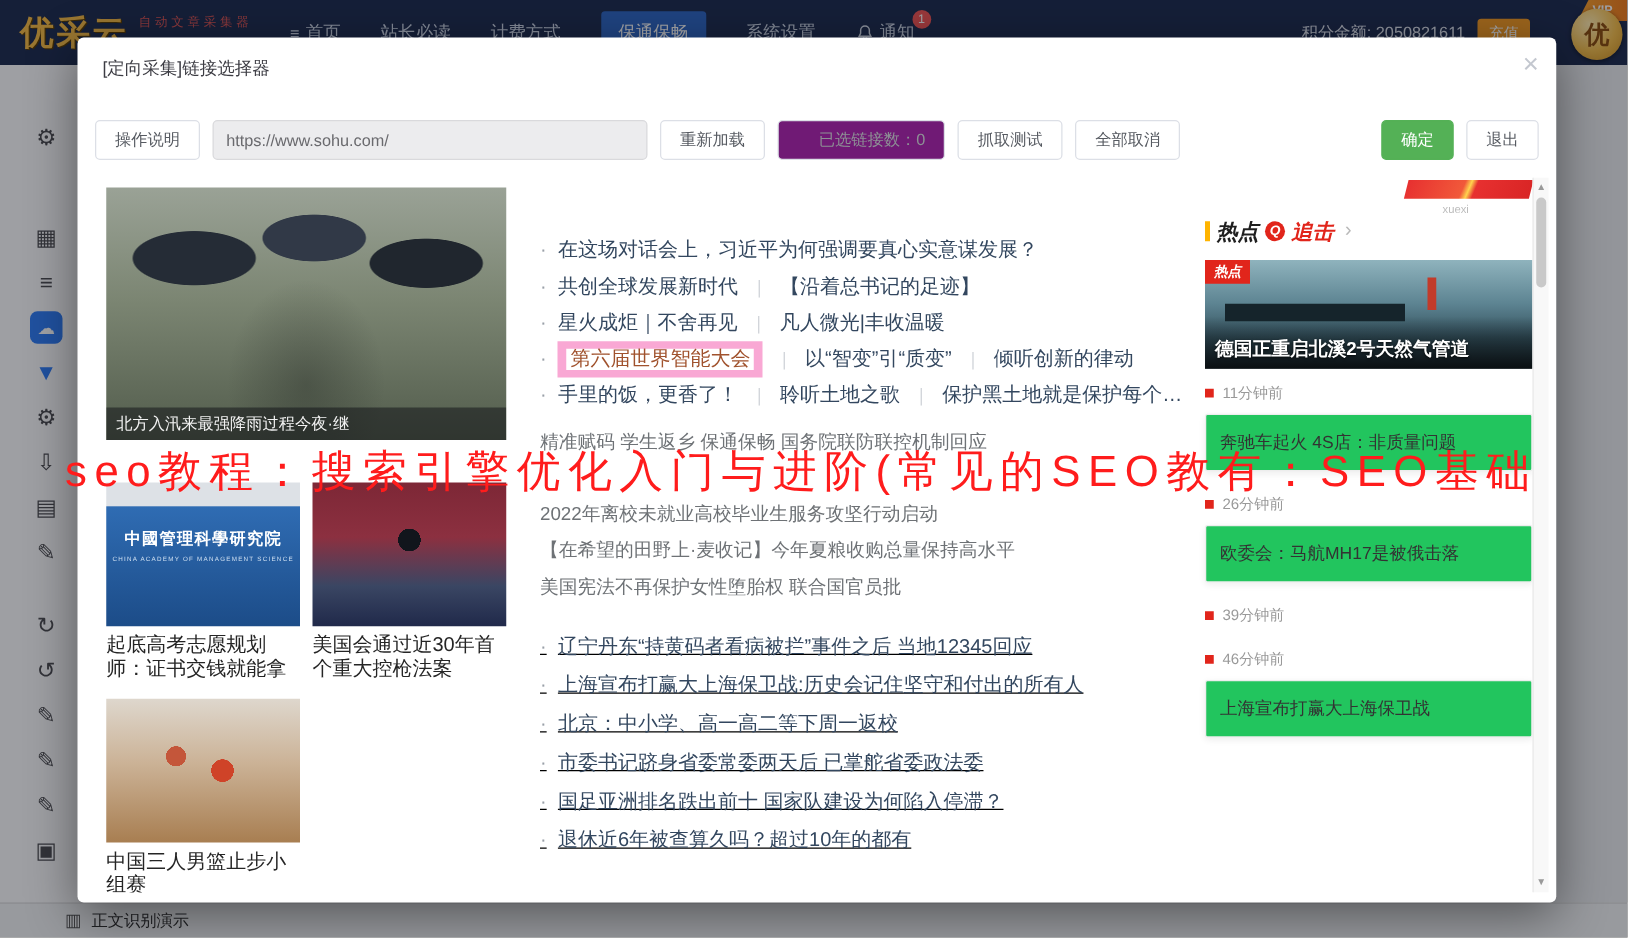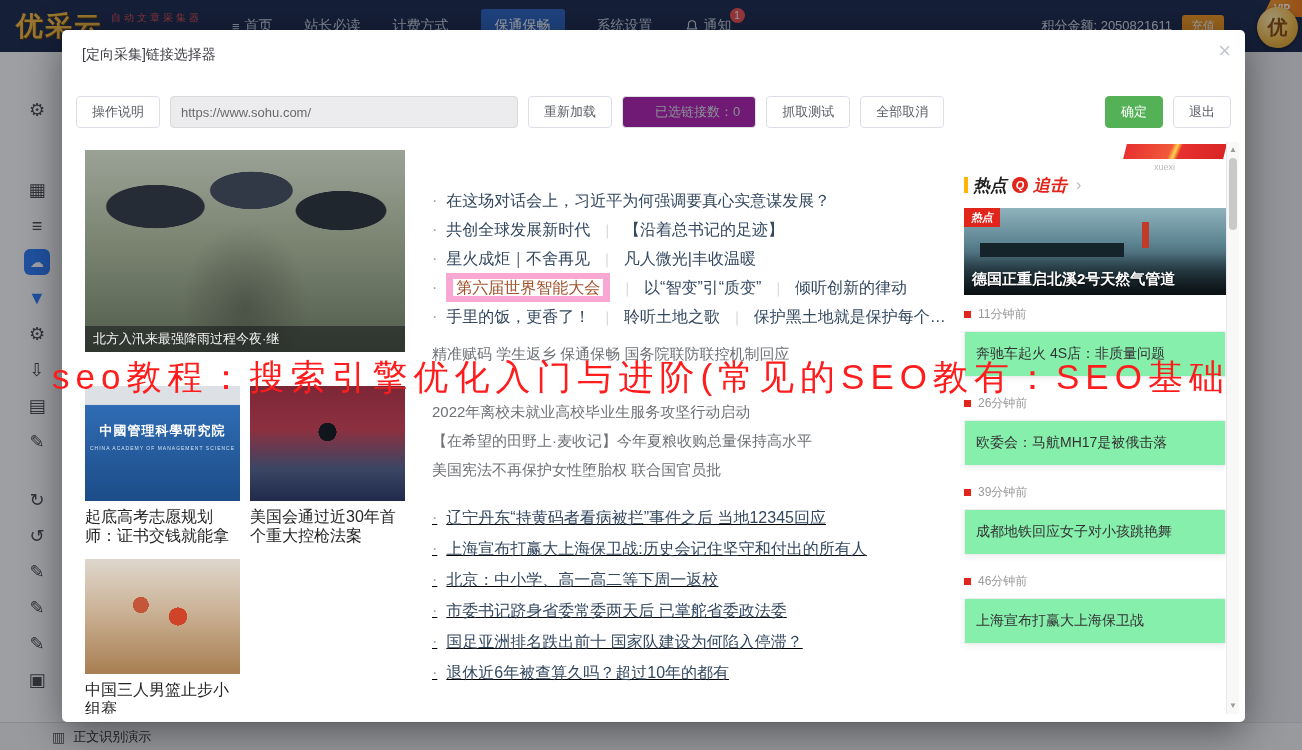--- a/index.html
+++ b/index.html
@@ -128,21 +128,21 @@
   .stack { position:absolute; left:68%; top:16%; width:7px; height:26px; background:#c23b2a; }
   .hp-badge { position:absolute; top:0; left:0; background:#e1251b; color:#fff; font-size:11px; padding:2px 7px;
               font-style:italic; font-weight:bold; }
   .hp-cap { position:absolute; left:8px; bottom:6px; color:#fff; font-size:15px; font-weight:bold;
             text-shadow:0 1px 2px rgba(0,0,0,.8); white-space:nowrap; }
   .hp-list { margin-top:10px; }
   .hp-item { margin-bottom:17px; cursor:pointer; }
   .hp-time-row { display:flex; align-items:center; gap:7px; height:18px; }
   .sq { width:7px; height:7px; background:#e1251b; }
   .hp-time { color:#999; font-size:12px; }
-  .hp-card { margin-top:8px; background:#86efac; border:1px solid #ededed; box-shadow:0 2px 6px rgba(0,0,0,.07);
+  .hp-card { margin-top:8px; background:#22c55e; border:1px solid #ededed; box-shadow:0 2px 6px rgba(0,0,0,.07);
              padding:13px 11px; font-size:14px; color:#333; white-space:nowrap; overflow:hidden; border-radius:2px; }
 
   
   .vscroll { position:absolute; right:0; top:0; bottom:0; width:13px; background:#f8f8f8; border-left:1px solid #e9e9e9; }
   .arr { position:absolute; left:0; right:0; text-align:center; font-size:8px; color:#9a9a9a; height:14px; line-height:14px; }
   .arr-t { top:1px; } .arr-b { bottom:1px; }
   .thumb { position:absolute; left:2px; right:2px; top:16px; height:72px; background:#c9c9c9; border-radius:6px; }
 
   
   .watermark { position:absolute; left:52px; top:354px; z-index:40; font-size:35px; letter-spacing:6px;
@@ -347,21 +347,20 @@
               <span class="sq"></span>
               <span class="hp-time">26分钟前</span>
             </div>
             <div class="hp-card"><span>欧委会：马航MH17是被俄击落</span></div>
           </div>
           <div class="hp-item">
             <div class="hp-time-row">
               <span class="sq"></span>
               <span class="hp-time">39分钟前</span>
             </div>
-            <div class="hp-card"><span>成都地铁回应女子对小孩跳艳舞</span></div>
           </div>
           <div class="hp-item">
             <div class="hp-time-row">
               <span class="sq"></span>
               <span class="hp-time">46分钟前</span>
             </div>
             <div class="hp-card"><span>上海宣布打赢大上海保卫战</span></div>
           </div>
         </div>
       </div>

